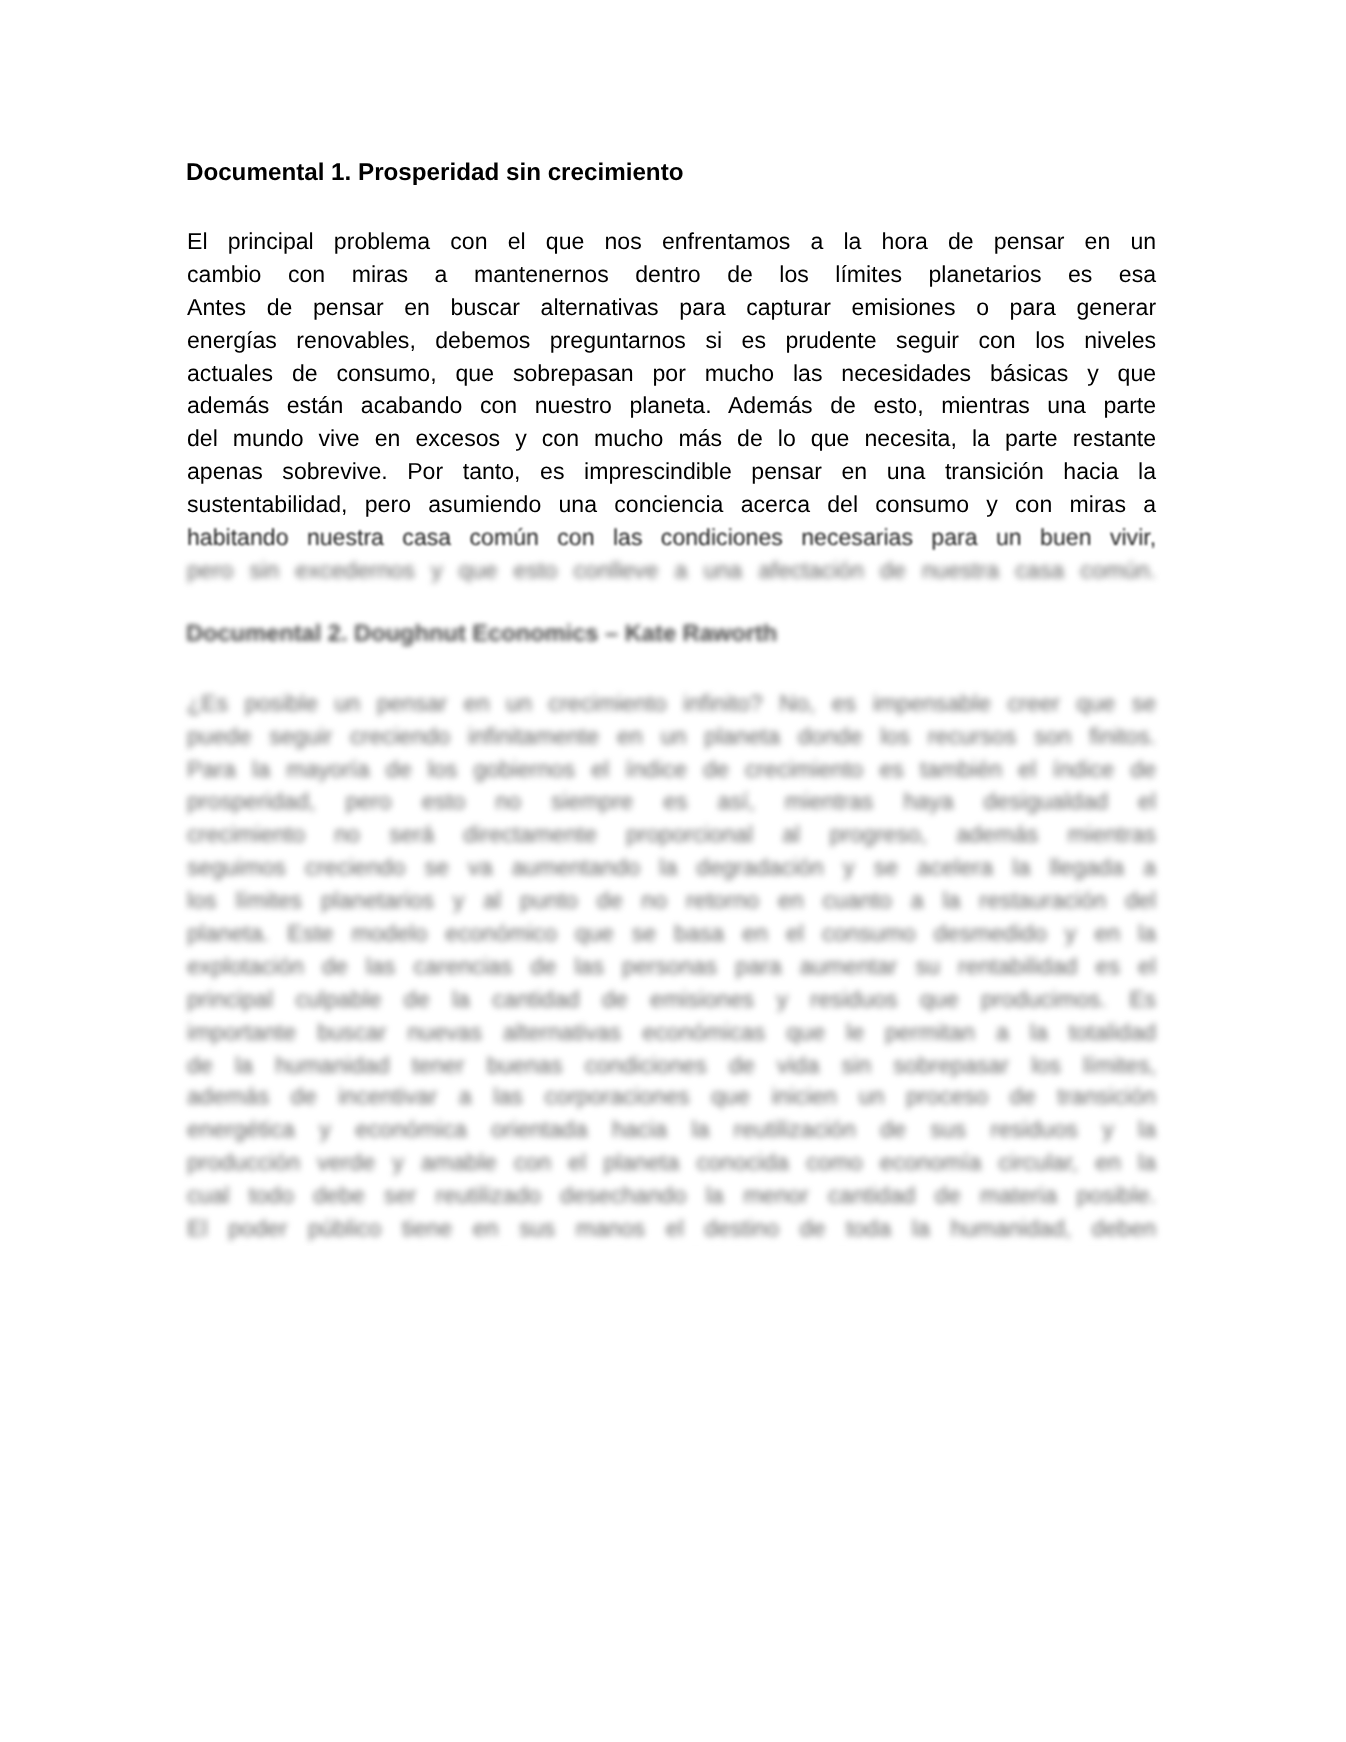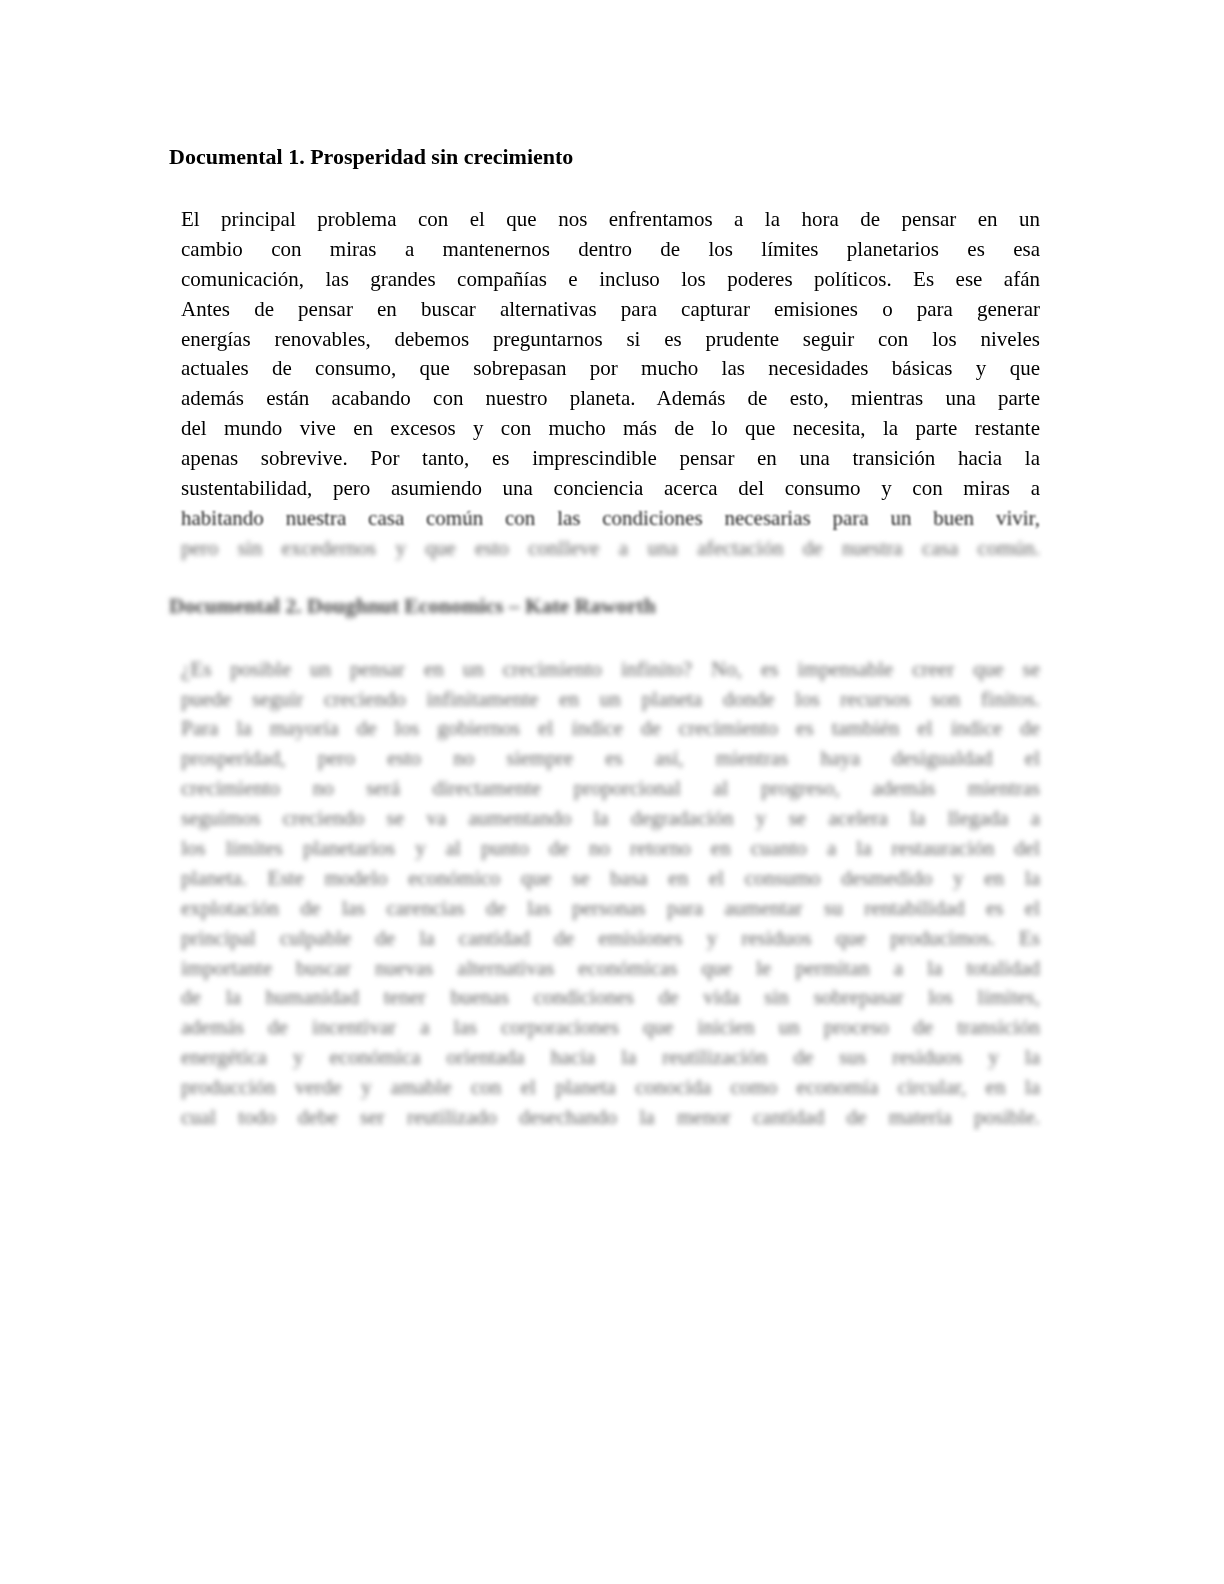--- a/index.html
+++ b/index.html
@@ -5,21 +5,21 @@
   html, body {
     margin: 0;
     padding: 0;
     background: #ffffff;
   }
   .page {
     position: relative;
     width: 1224px;
     height: 1133px;
     background: #ffffff;
-    font-family: Liberation Serif, serif;
+    font-family: Liberation Sans, sans-serif;
     color: #000000;
     overflow: hidden;
   }
   .content {
     position: absolute;
     left: 169px;
     top: 145px;
     width: 883px;
   }
   .doc-heading {
@@ -31,21 +31,21 @@
   }
   h2.doc-heading {
     margin-top: 30px;
     margin-bottom: 37px;
     font-size: 21.5px;
   }
   h2.doc-heading.blur-heavy {
     filter: blur(2.6px);
     color: #4a4a4a;
   }
-  .paragraph { margin: 12px; }
+  .paragraph { margin: 1px; }
   .line {
     font-size: 21px;
     line-height: 29.9px;
     height: 29.9px;
     text-align: justify;
     text-align-last: justify;
     text-justify: inter-word;
     white-space: normal;
     overflow: visible;
   }
@@ -66,21 +66,20 @@
 <body>
 
 <div class="page">
   <div class="content">
 
     <h1 class="doc-heading">Documental 1. Prosperidad sin crecimiento</h1>
 
     <div class="paragraph">
         <div class="line"><span>El principal problema con el que nos enfrentamos a la hora de pensar en un</span></div>
         <div class="line"><span>cambio con miras a mantenernos dentro de los límites planetarios es esa</span></div>
-        <div class="line"><span>comunicación, las grandes compañías e incluso los poderes políticos. Es ese afán</span></div>
         <div class="line"><span>Antes de pensar en buscar alternativas para capturar emisiones o para generar</span></div>
         <div class="line"><span>energías renovables, debemos preguntarnos si es prudente seguir con los niveles</span></div>
         <div class="line"><span>actuales de consumo, que sobrepasan por mucho las necesidades básicas y que</span></div>
         <div class="line"><span>además están acabando con nuestro planeta. Además de esto, mientras una parte</span></div>
         <div class="line"><span>del mundo vive en excesos y con mucho más de lo que necesita, la parte restante</span></div>
         <div class="line"><span>apenas sobrevive. Por tanto, es imprescindible pensar en una transición hacia la</span></div>
         <div class="line"><span>sustentabilidad, pero asumiendo una conciencia acerca del consumo y con miras a</span></div>
         <div class="line blur-light"><span>habitando nuestra casa común con las condiciones necesarias para un buen vivir,</span></div>
         <div class="line blur-heavy"><span>pero sin excedernos y que esto conlleve a una afectación de nuestra casa común.</span></div>
       </div>

